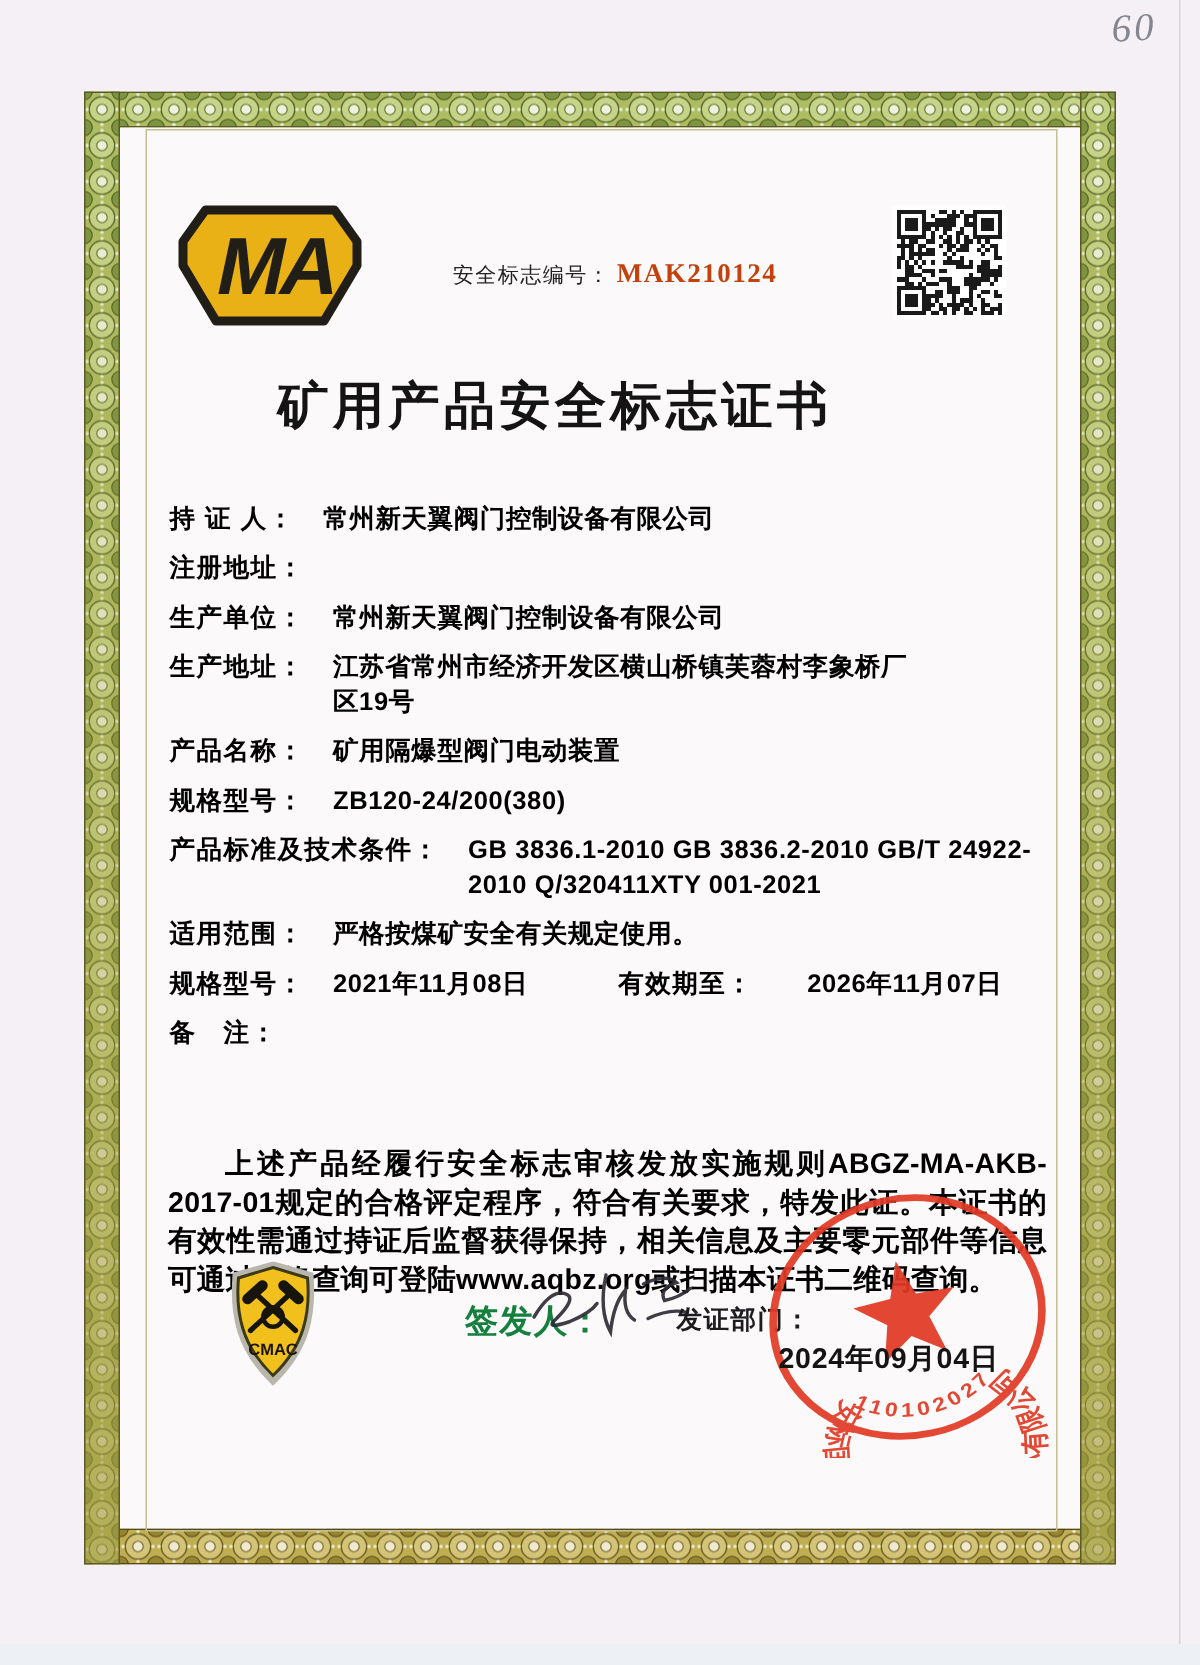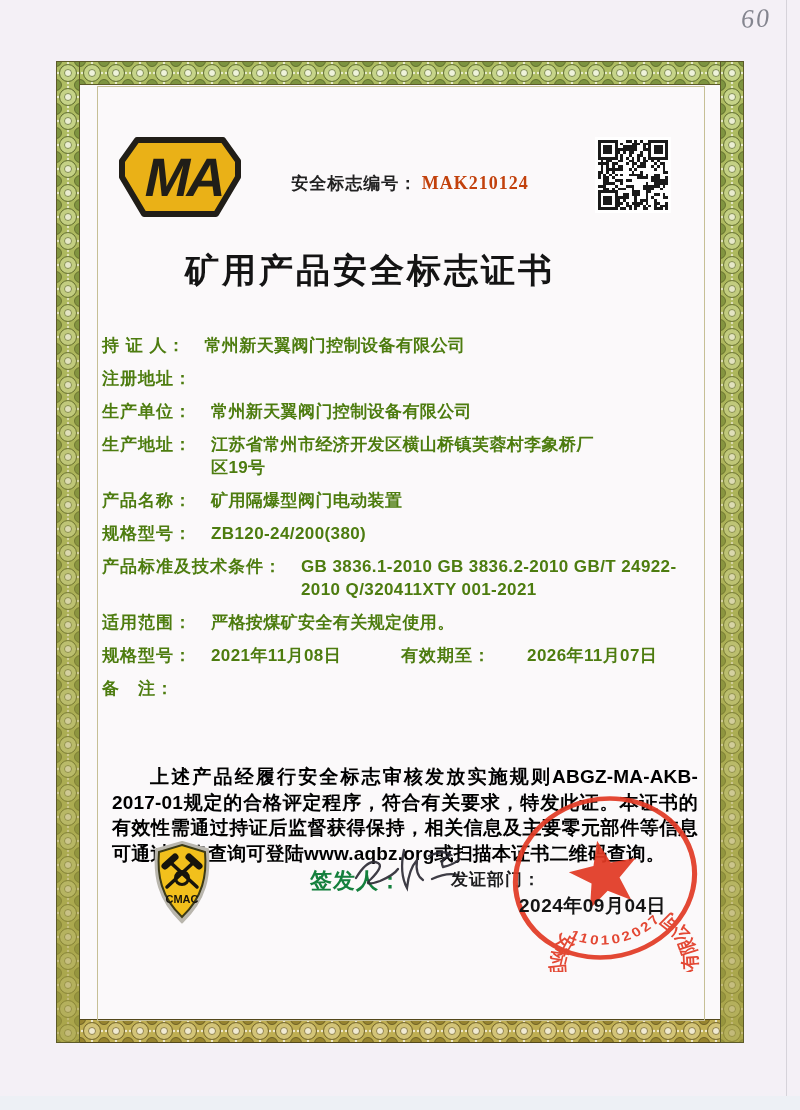--- a/index.html
+++ b/index.html
@@ -6,25 +6,25 @@
   body{width:800px;height:1110px;background:#e9e6ee;font-family:"Liberation Sans","DejaVu Sans",sans-serif;}
   .sheet{position:relative;width:800px;height:1110px;background:#f4f0f6;overflow:hidden;}
   .page-edge{position:absolute;top:0;right:13px;width:1px;height:100%;background:#d6d3da;}
   .bottom-strip{position:absolute;left:0;bottom:0;width:100%;height:14px;background:#edf0f5;}
   .pencil-note{position:absolute;left:741px;top:4px;font-size:26px;color:#84858f;font-family:"Liberation Serif",serif;font-style:italic;transform:rotate(-3deg);letter-spacing:2px;}
   .frame-strip{position:absolute;}
   .inner-fill{position:absolute;left:79px;top:84px;width:642px;height:936px;background:#fbf9fa;}
   .inner-rule{position:absolute;left:97px;top:86px;width:606px;height:933px;border:1px solid #c6bf95;}
   .ma-logo{position:absolute;left:118px;top:136px;}
   .cert-no{position:absolute;left:250px;top:172px;width:320px;text-align:center;white-space:nowrap;}
-  .cert-no .lbl{font-size:17px;font-weight:700;color:#222;letter-spacing:1px;}
+  .cert-no .lbl{font-size:14px;font-weight:400;color:#222;letter-spacing:1px;}
   .cert-no .val{font-size:18px;font-weight:600;color:#c2410c;font-family:"Liberation Serif","DejaVu Serif",serif;letter-spacing:1px;}
   .qr{position:absolute;left:595px;top:137px;width:76px;height:76px;background:#fff;}
   .doc-title{position:absolute;left:0;top:248px;width:740px;text-align:center;font-size:34px;font-weight:bold;color:#141414;letter-spacing:3px;}
-  .fields{position:absolute;left:102px;top:334px;width:590px;color:#4d7c0f;}
+  .fields{position:absolute;left:113px;top:334px;width:590px;color:#000000;}
   .field-row{display:flex;align-items:flex-start;margin-bottom:10px;font-size:17px;line-height:23px;font-weight:600;}
   .field-row:nth-child(9){margin-top:7px;}
   .field-row:nth-child(10){margin-top:9px;}
   .f-label{white-space:nowrap;margin-right:19px;letter-spacing:1px;font-weight:700;}
   .f-value{max-width:400px;letter-spacing:.4px;}
   .f-label2{margin-left:60px;margin-right:36px;}
   .statement{position:absolute;left:112px;top:764px;width:586px;font-size:19px;line-height:25.5px;font-weight:600;color:#000000;text-indent:2em;text-align:justify;letter-spacing:.2px;}
   .cmac-badge{position:absolute;left:149px;top:841px;}
   .signer-label{position:absolute;left:310px;top:866px;font-size:22px;font-weight:700;color:#15803d;letter-spacing:1px;}
   .signature{position:absolute;left:352px;top:838px;}

